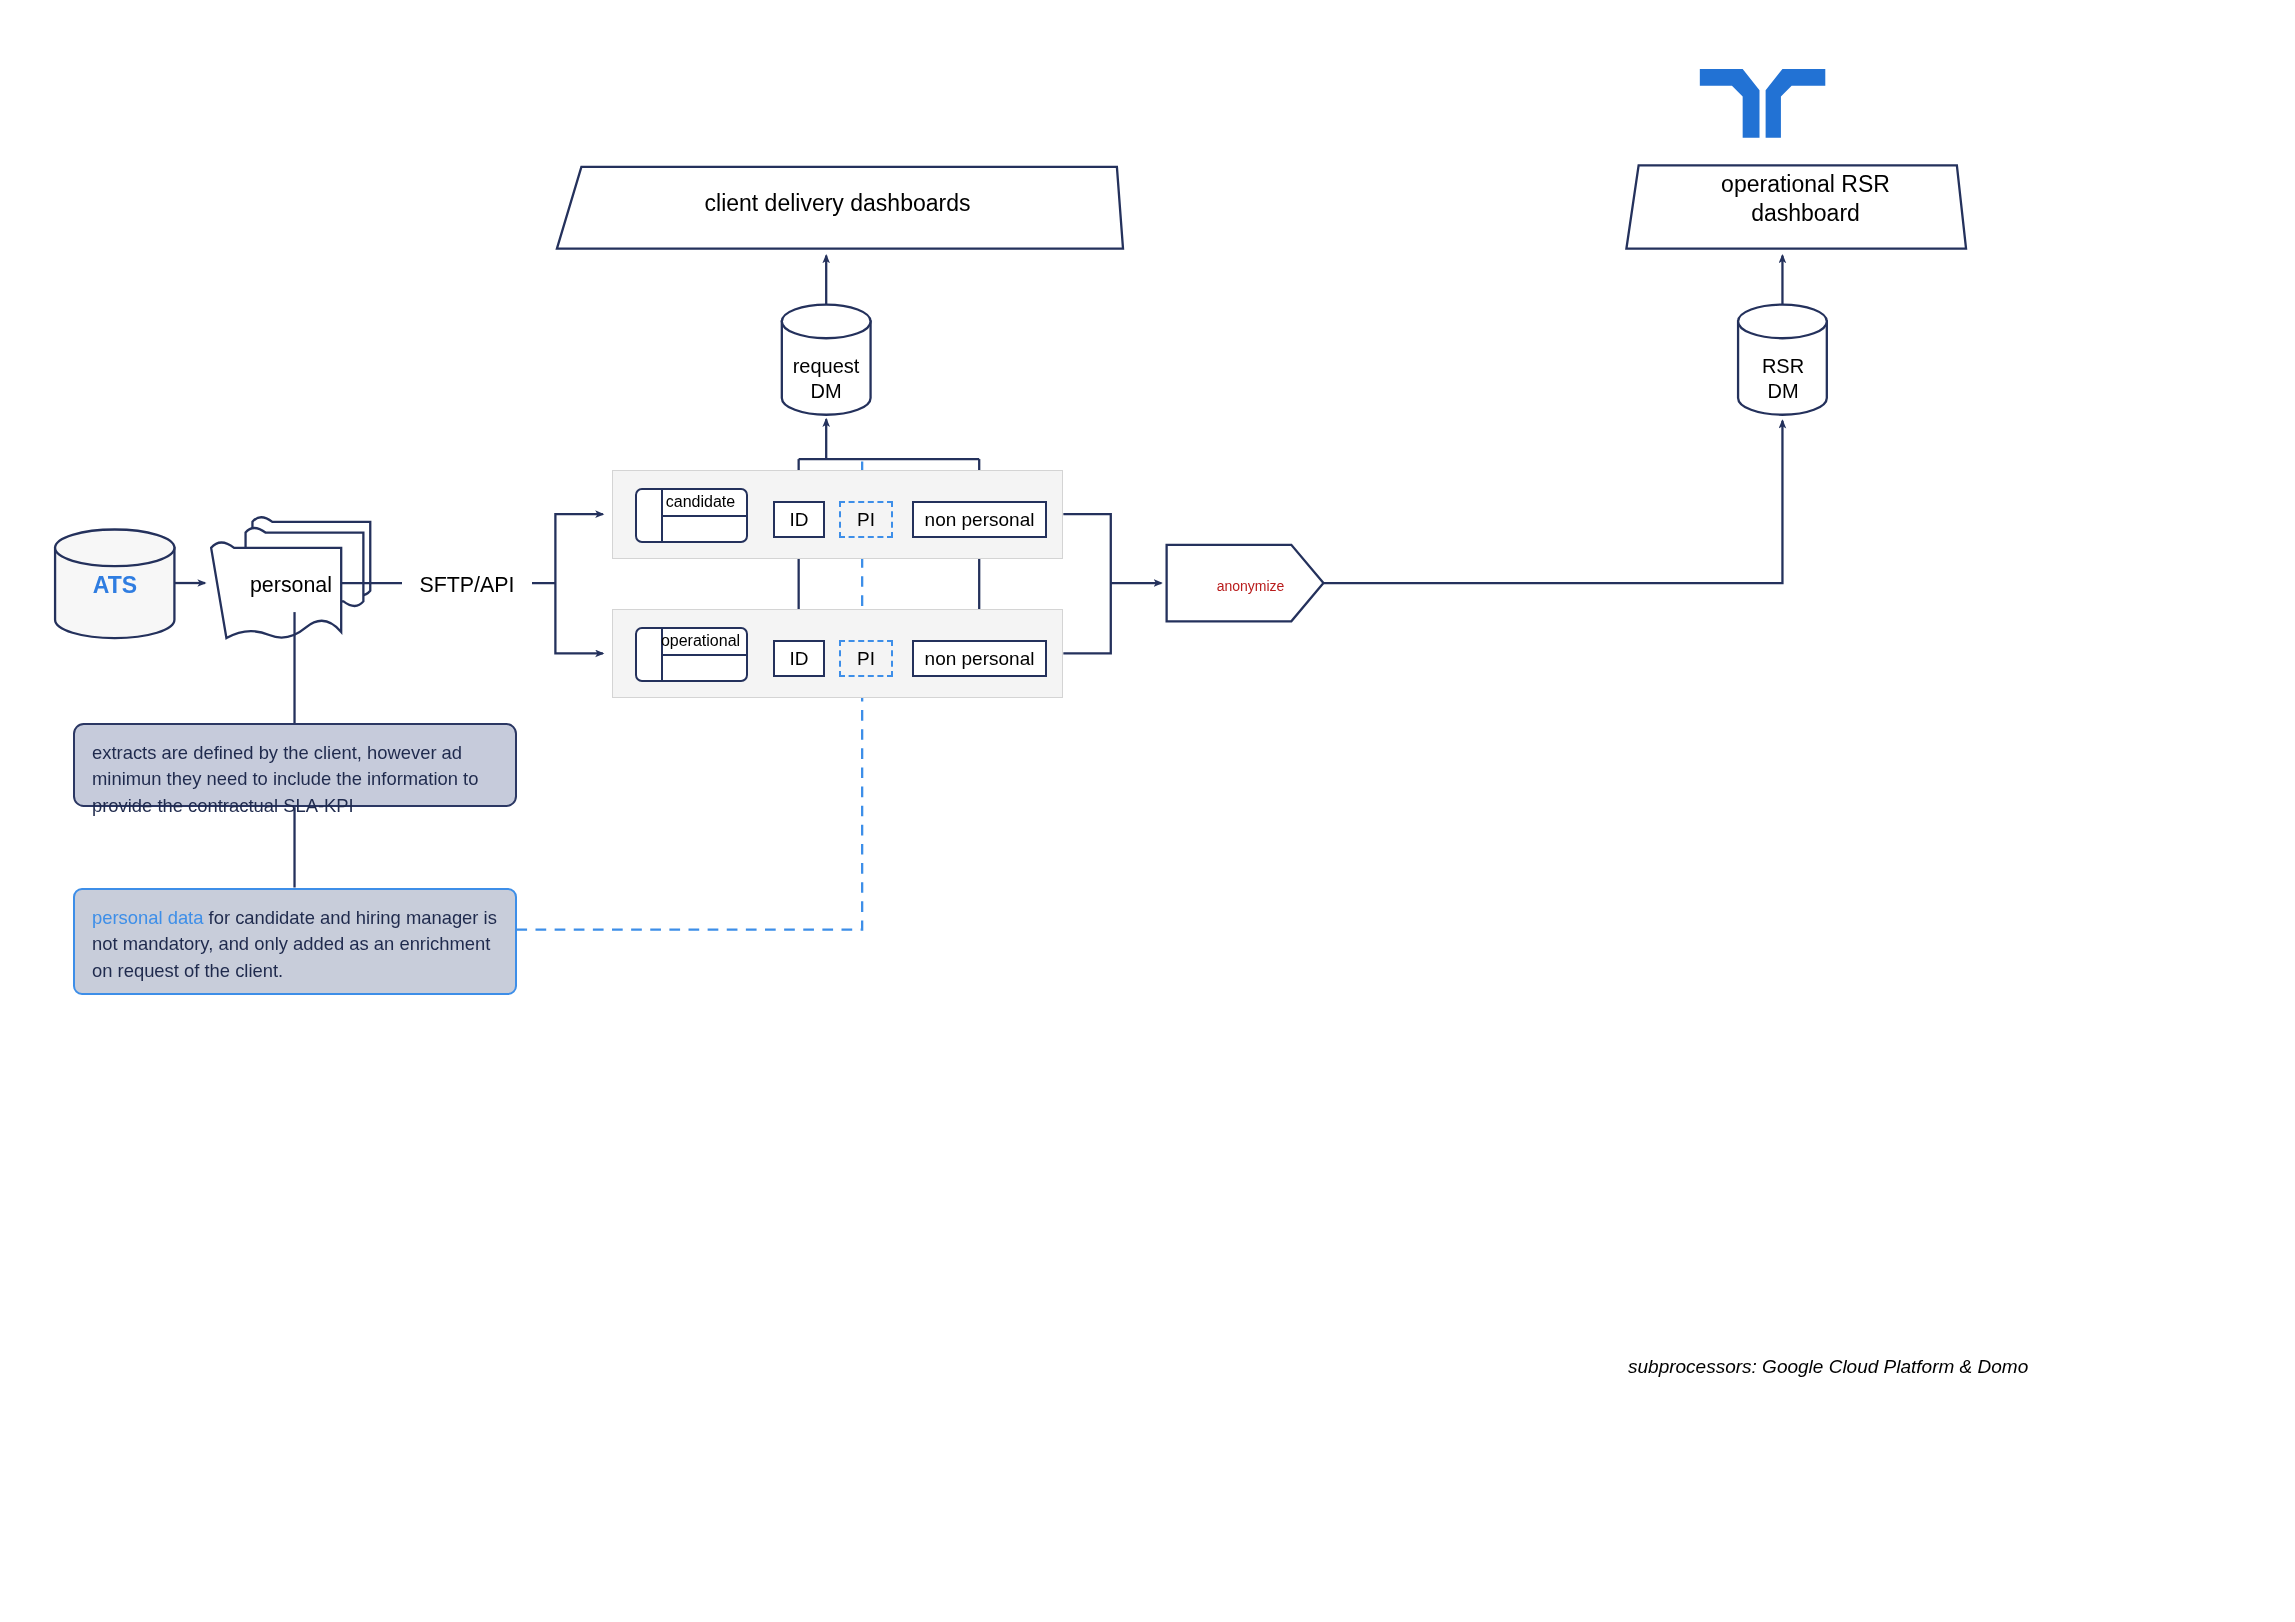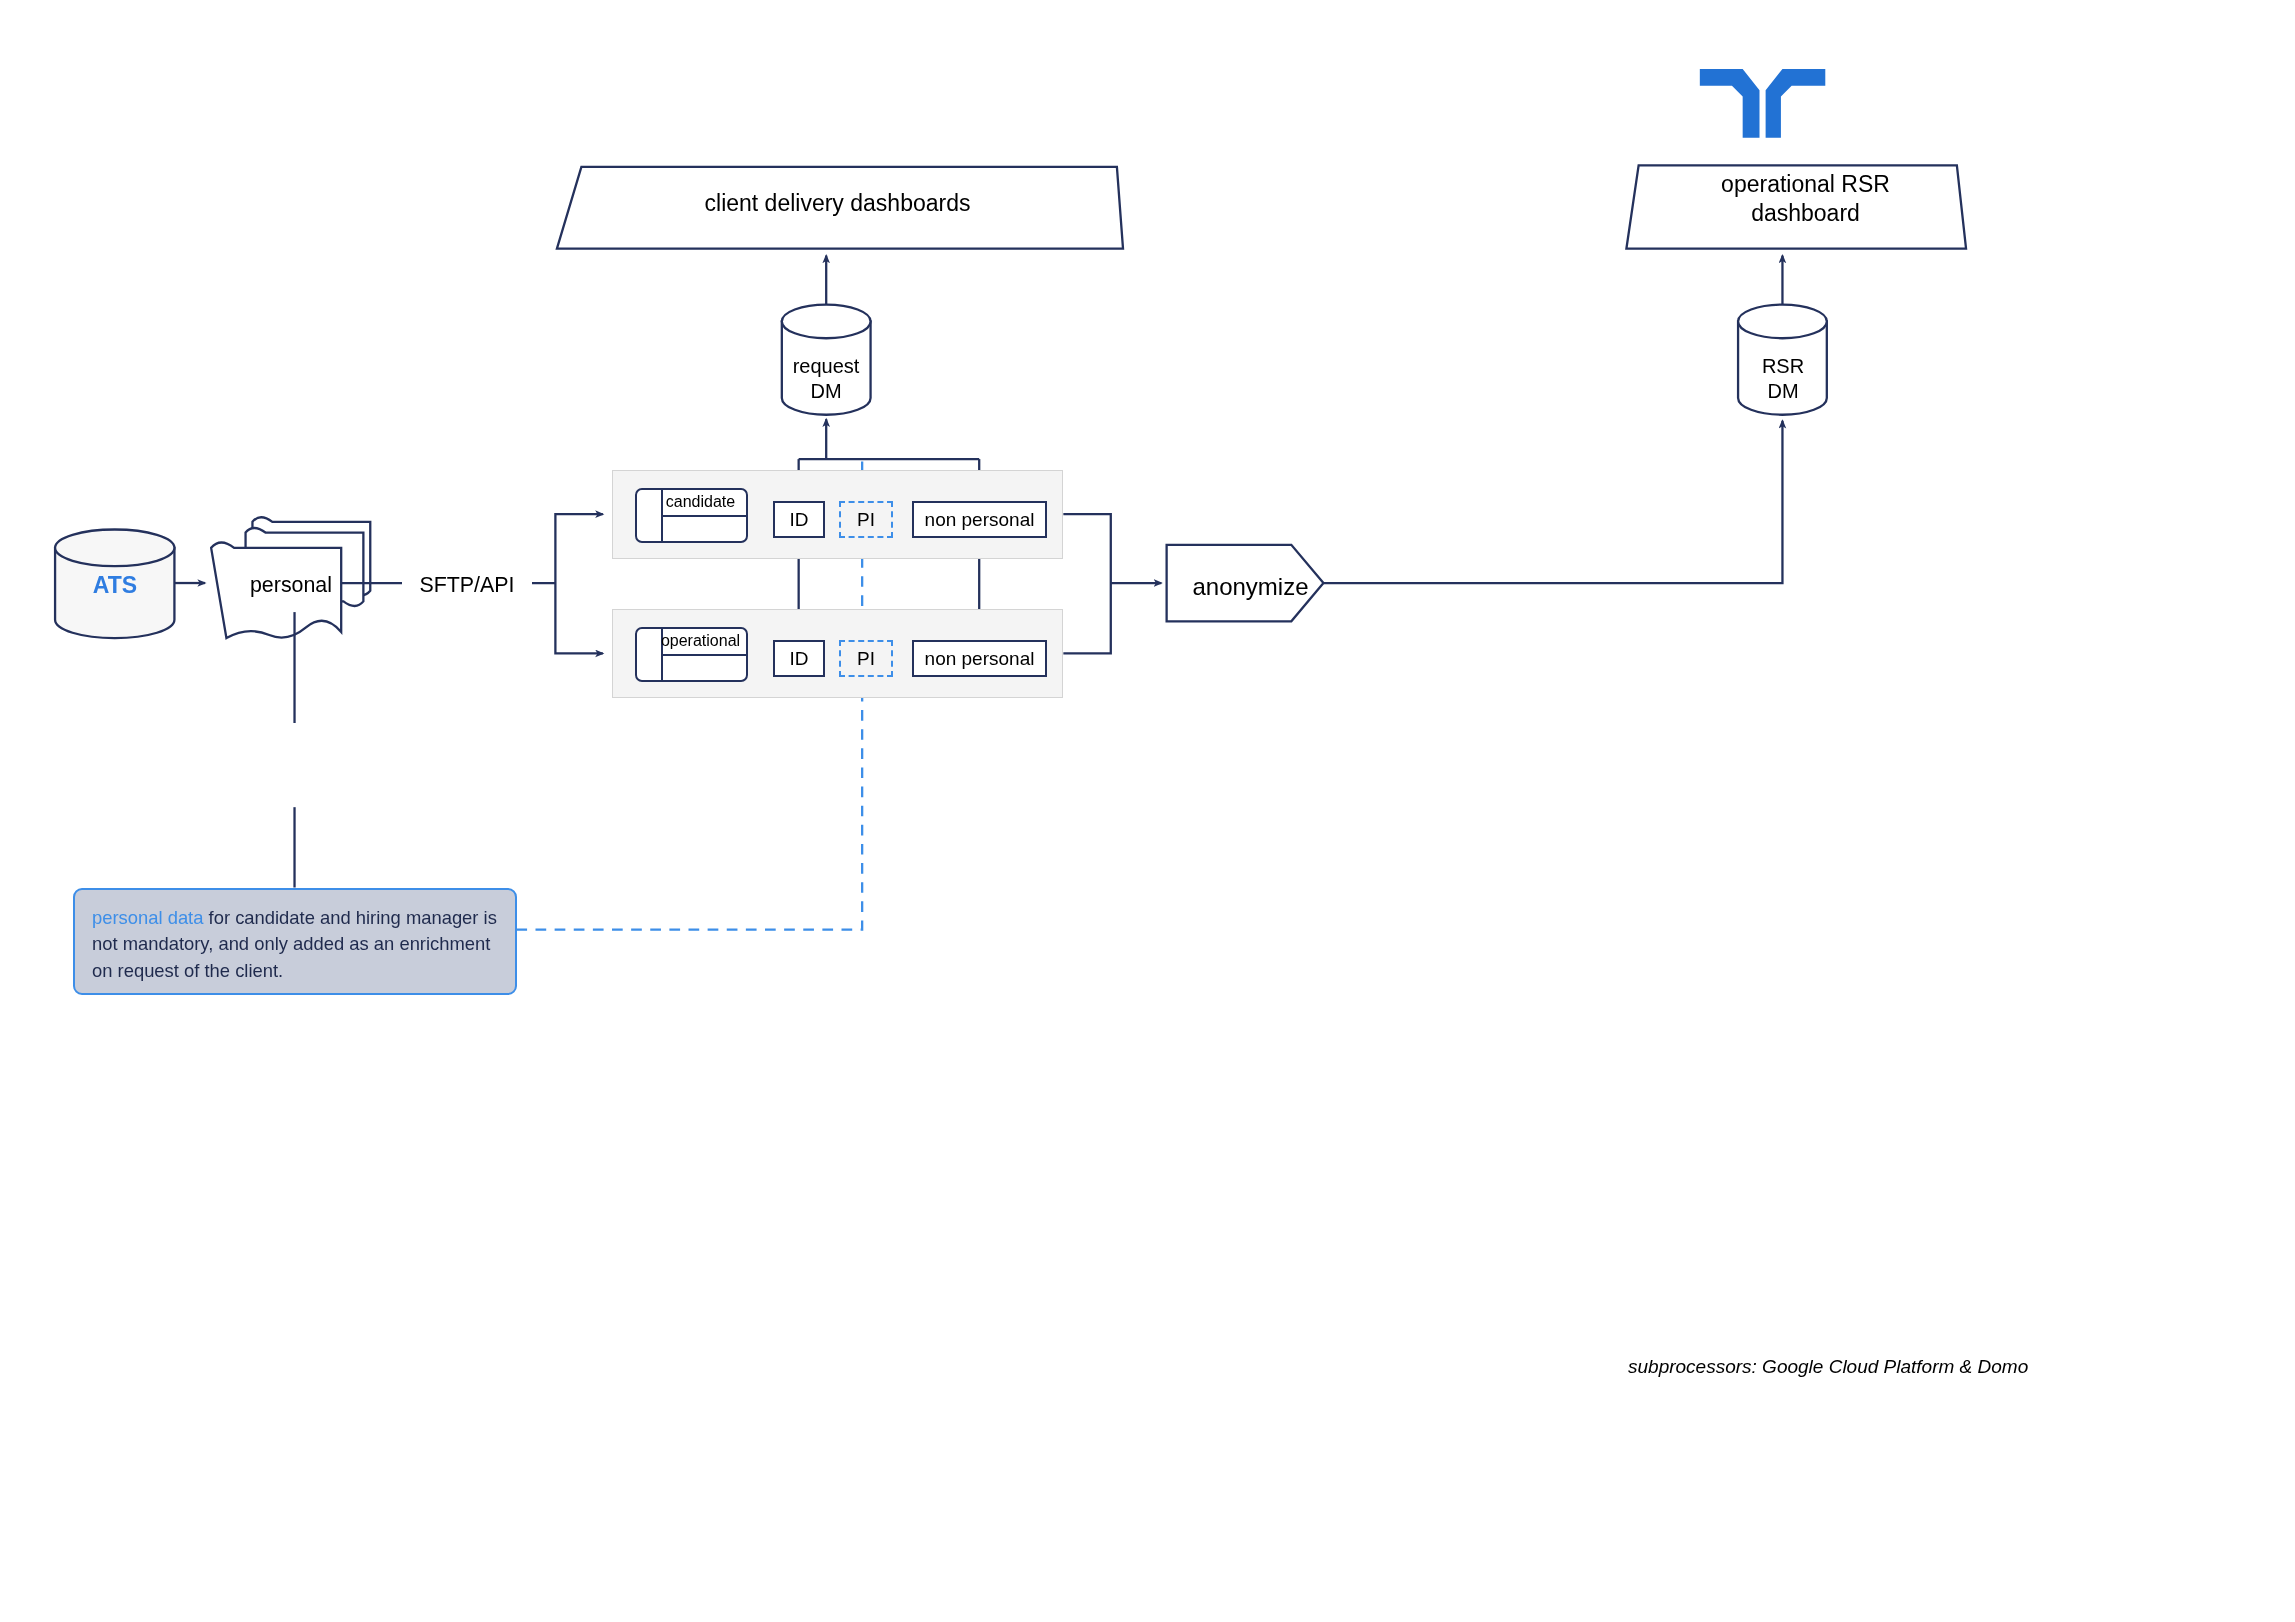--- a/index.html
+++ b/index.html
@@ -62,21 +62,21 @@
         font-size:19px;color:#000;}
   .fbox.dashed{border:2.3px dashed #3d8ee8;background:transparent;}
   #id-cand{left:773px;top:501px;width:52px;height:37px;}
   #pi-cand{left:839px;top:501px;width:54px;height:37px;}
   #np-cand{left:912px;top:501px;width:135px;height:37px;}
   #id-req{left:773px;top:640px;width:52px;height:37px;}
   #pi-req{left:839px;top:640px;width:54px;height:37px;}
   #np-req{left:912px;top:640px;width:135px;height:37px;}
 
   
-  #anon-lbl{left:1178px;top:568px;width:145px;height:37px;font-size:24px;color:#000000;}
+  #anon-lbl{left:1178px;top:568px;width:145px;height:37px;font-size:14px;color:#b91c1c;}
 
   
   .note{position:absolute;box-sizing:border-box;padding:15.3px 17px 13.8px;
         font-size:18.4px;line-height:1.42;color:#1f2a4d;}
   #note-extracts{left:73px;top:723px;width:444px;height:84px;
                  background:#c6cbdb;border:2.3px solid #2b3763;border-radius:10.7px;}
   #note-personal{left:73px;top:888px;width:444px;height:107px;
                  background:#c8cdda;border:2.3px solid #3d8ee8;border-radius:9px;}
   #note-personal .hl{color:#3d8ee8;}
 
@@ -192,19 +192,20 @@
     <div class="vline"></div>
     <div class="hline"></div>
     <div class="cap">operational</div>
   </div>
   <div class="node fbox" id="id-req">ID</div>
   <div class="node fbox dashed" id="pi-req">PI</div>
   <div class="node fbox" id="np-req">non personal</div>
 
   <div class="lbl" id="anon-lbl">anonymize</div>
 
+  <div class="note" id="note-extracts">extracts are defined by the client, however ad minimun they need to include the information to provide the contractual SLA-KPI</div>
 
   <div class="note" id="note-personal"><span class="hl">personal data</span><span> for candidate and hiring manager is not mandatory, and only added as an enrichment on request of the client.</span></div>
 
   <div class="lbl" id="footer">subprocessors: Google Cloud Platform &amp; Domo</div>
 
 </div>
 
 
 </body></html>

